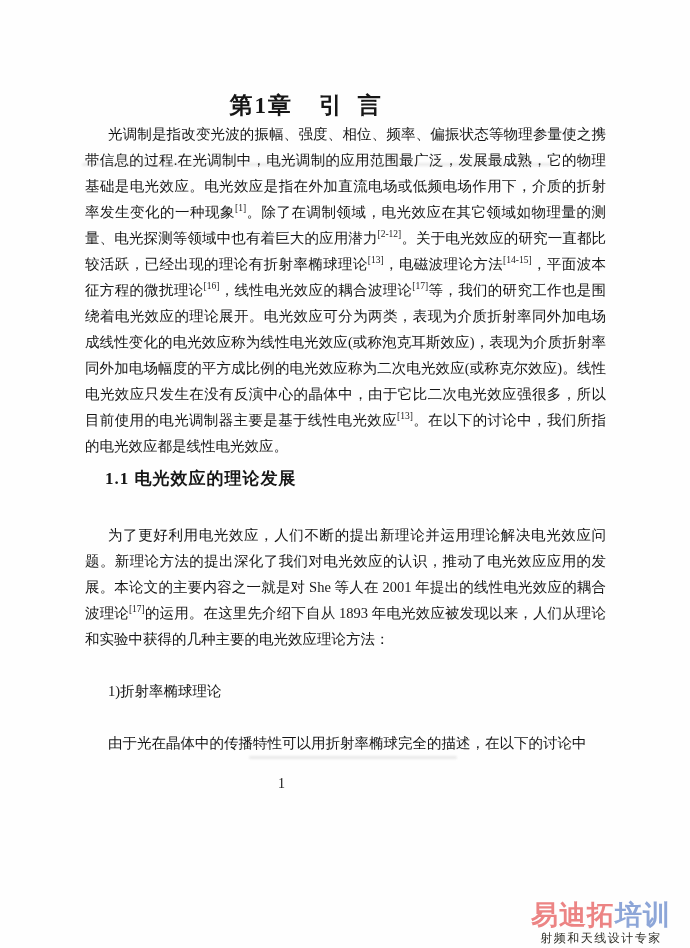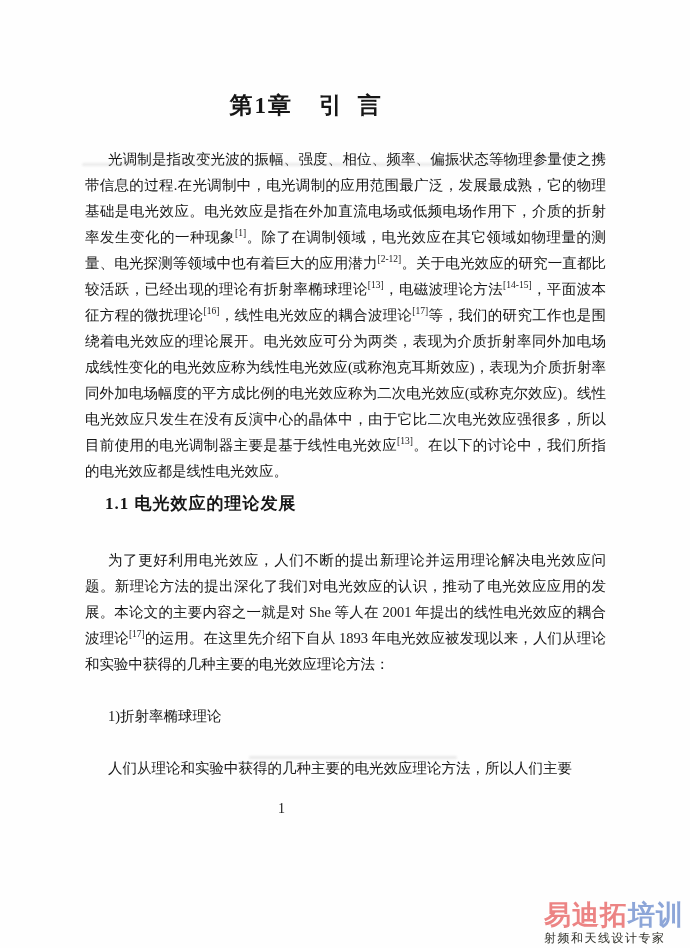--- a/index.html
+++ b/index.html
@@ -24,21 +24,21 @@
   .chapter-heading .part2 { margin-left:26px; letter-spacing:5px; }
   p.body {
     margin:0;
     font-size:14.5px;
     line-height:26px;
     text-align:justify;
     text-indent:23px;
     word-break:break-all;
   }
   sup { font-size:9.5px; line-height:0; vertical-align:6px; }
-  #para1 { margin-top:25px; }
+  #para1 { }
   .section-heading {
     font-size:17px;
     font-weight:bold;
     margin:8px 0 0 20px;
     letter-spacing:1px;
   }
   #para2 { margin-top:32px; }
   .sub-heading {
     font-size:14.5px;
     font-weight:normal;
@@ -51,21 +51,22 @@
     margin-top:16px;
     font-size:14px;
     padding-left:193px;
     line-height:24px;
   }
   .artifact { position:absolute; background:rgba(130,130,130,0.28); filter:blur(1px); border-radius:2px; }
   .artifact-1 { left:82px; top:163px; width:470px; height:3px; opacity:.55; }
   .artifact-2 { left:249px; top:756px; width:208px; height:3px; opacity:.6; }
   .watermark {
     position:absolute;
-    right:6px; bottom:1px;
+    right:19px; bottom:1px;
+    text-align:center;
     font-family:"Liberation Sans","DejaVu Sans",sans-serif;
   }
   .wm-logo {
     font-size:27px;
     font-weight:bold;
     letter-spacing:1px;
     line-height:1.05;
     white-space:nowrap;
   }
   .wm-tagline {
@@ -86,21 +87,21 @@
     <h1 class="chapter-heading"><span>第1章</span><span class="part2">引 言</span></h1>
 
     <p class="body" id="para1"><span>光调制是指改变光波的振幅、强度、相位、频率、偏振状态等物理参量使之携带信息的过程.在光调制中，电光调制的应用范围最广泛，发展最成熟，它的物理基础是电光效应。电光效应是指在外加直流电场或低频电场作用下，介质的折射率发生变化的一种现象</span><sup>[1]</sup><span>。除了在调制领域，电光效应在其它领域如物理量的测量、电光探测等领域中也有着巨大的应用潜力</span><sup>[2-12]</sup><span>。关于电光效应的研究一直都比较活跃，已经出现的理论有折射率椭球理论</span><sup>[13]</sup><span>，电磁波理论方法</span><sup>[14-15]</sup><span>，平面波本征方程的微扰理论</span><sup>[16]</sup><span>，线性电光效应的耦合波理论</span><sup>[17]</sup><span>等，我们的研究工作也是围绕着电光效应的理论展开。电光效应可分为两类，表现为介质折射率同外加电场成线性变化的电光效应称为线性电光效应(或称泡克耳斯效应)，表现为介质折射率同外加电场幅度的平方成比例的电光效应称为二次电光效应(或称克尔效应)。线性电光效应只发生在没有反演中心的晶体中，由于它比二次电光效应强很多，所以目前使用的电光调制器主要是基于线性电光效应</span><sup>[13]</sup><span>。在以下的讨论中，我们所指的电光效应都是线性电光效应。</span></p>
 
     <h2 class="section-heading">1.1 电光效应的理论发展</h2>
 
     <p class="body" id="para2"><span>为了更好利用电光效应，人们不断的提出新理论并运用理论解决电光效应问题。新理论方法的提出深化了我们对电光效应的认识，推动了电光效应应用的发展。本论文的主要内容之一就是对 She 等人在 2001 年提出的线性电光效应的耦合波理论</span><sup>[17]</sup><span>的运用。在这里先介绍下自从 1893 年电光效应被发现以来，人们从理论和实验中获得的几种主要的电光效应理论方法：</span></p>
 
     <h3 class="sub-heading">1)折射率椭球理论</h3>
 
-    <p class="body" id="para3">人们从理论和实验中获得的几种主要的电光效应理论方法，所以人们主要</p>
+    <p class="body" id="para3">由于光在晶体中的传播特性可以用折射率椭球完全的描述，在以下的讨论中</p>
 
     <div class="page-number">1</div>
   </div>
 
   <div class="artifact artifact-1"></div>
   <div class="artifact artifact-2"></div>
 
   <div class="watermark">
     <div class="wm-logo"><span id="wm-p1" style="color: rgb(236, 132, 132);">易迪拓</span><span id="wm-p2" style="color: rgb(141, 166, 216);">培训</span></div>
     <div class="wm-tagline" id="wm-tagline" style="color: rgb(45, 45, 38);">射频和天线设计专家</div>

